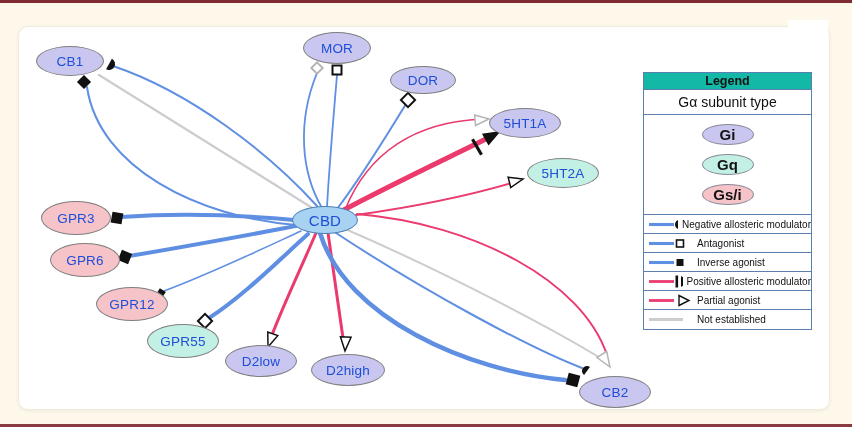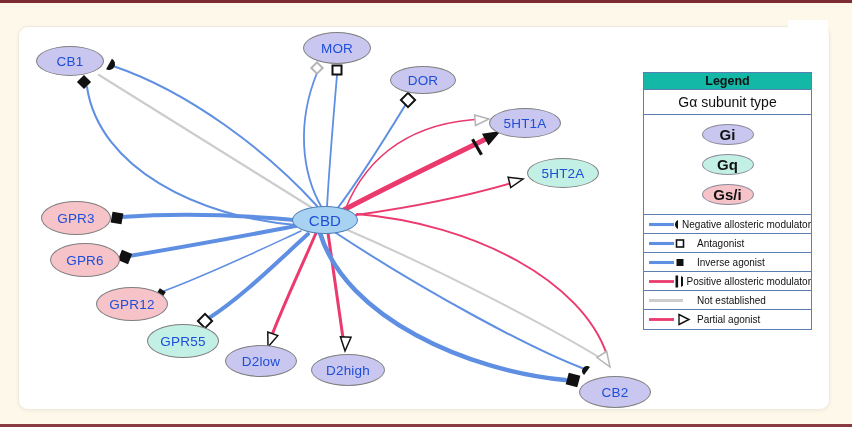--- a/index.html
+++ b/index.html
@@ -178,25 +178,25 @@
       <div class="legend-row">
         <svg width="46" height="13">
           <line x1="2" y1="6.5" x2="27" y2="6.5" stroke="#ea3a6e" stroke-width="2.8" stroke-linecap="butt"></line>
           <rect x="28.5" y="0.5" width="2.6" height="12" fill="#111111"></rect>
           <polygon points="34,1 34,12 43,6.5" fill="#111111"></polygon>
         </svg>
         <span>Positive allosteric modulator</span>
       </div>
       <div class="legend-row">
         <svg width="46" height="13">
-          <line x1="2" y1="6.5" x2="36" y2="6.5" stroke="#cdcdcd" stroke-width="3.1" stroke-linecap="butt"></line>
-        </svg>
-        <span>Not established</span>
-      </div>
-      <div class="legend-row">
-        <svg width="46" height="13">
           <line x1="2" y1="6.5" x2="27" y2="6.5" stroke="#ea3a6e" stroke-width="2.8" stroke-linecap="butt"></line>
           <polygon points="32,1.5 32,11.5 42,6.5" fill="#fff" stroke="#111111" stroke-width="1.4"></polygon>
         </svg>
         <span>Partial agonist</span>
       </div>
+      <div class="legend-row">
+        <svg width="46" height="13">
+          <line x1="2" y1="6.5" x2="36" y2="6.5" stroke="#cdcdcd" stroke-width="3.1" stroke-linecap="butt"></line>
+        </svg>
+        <span>Not established</span>
+      </div>
     </div>
 </div>
 
 </body></html>

